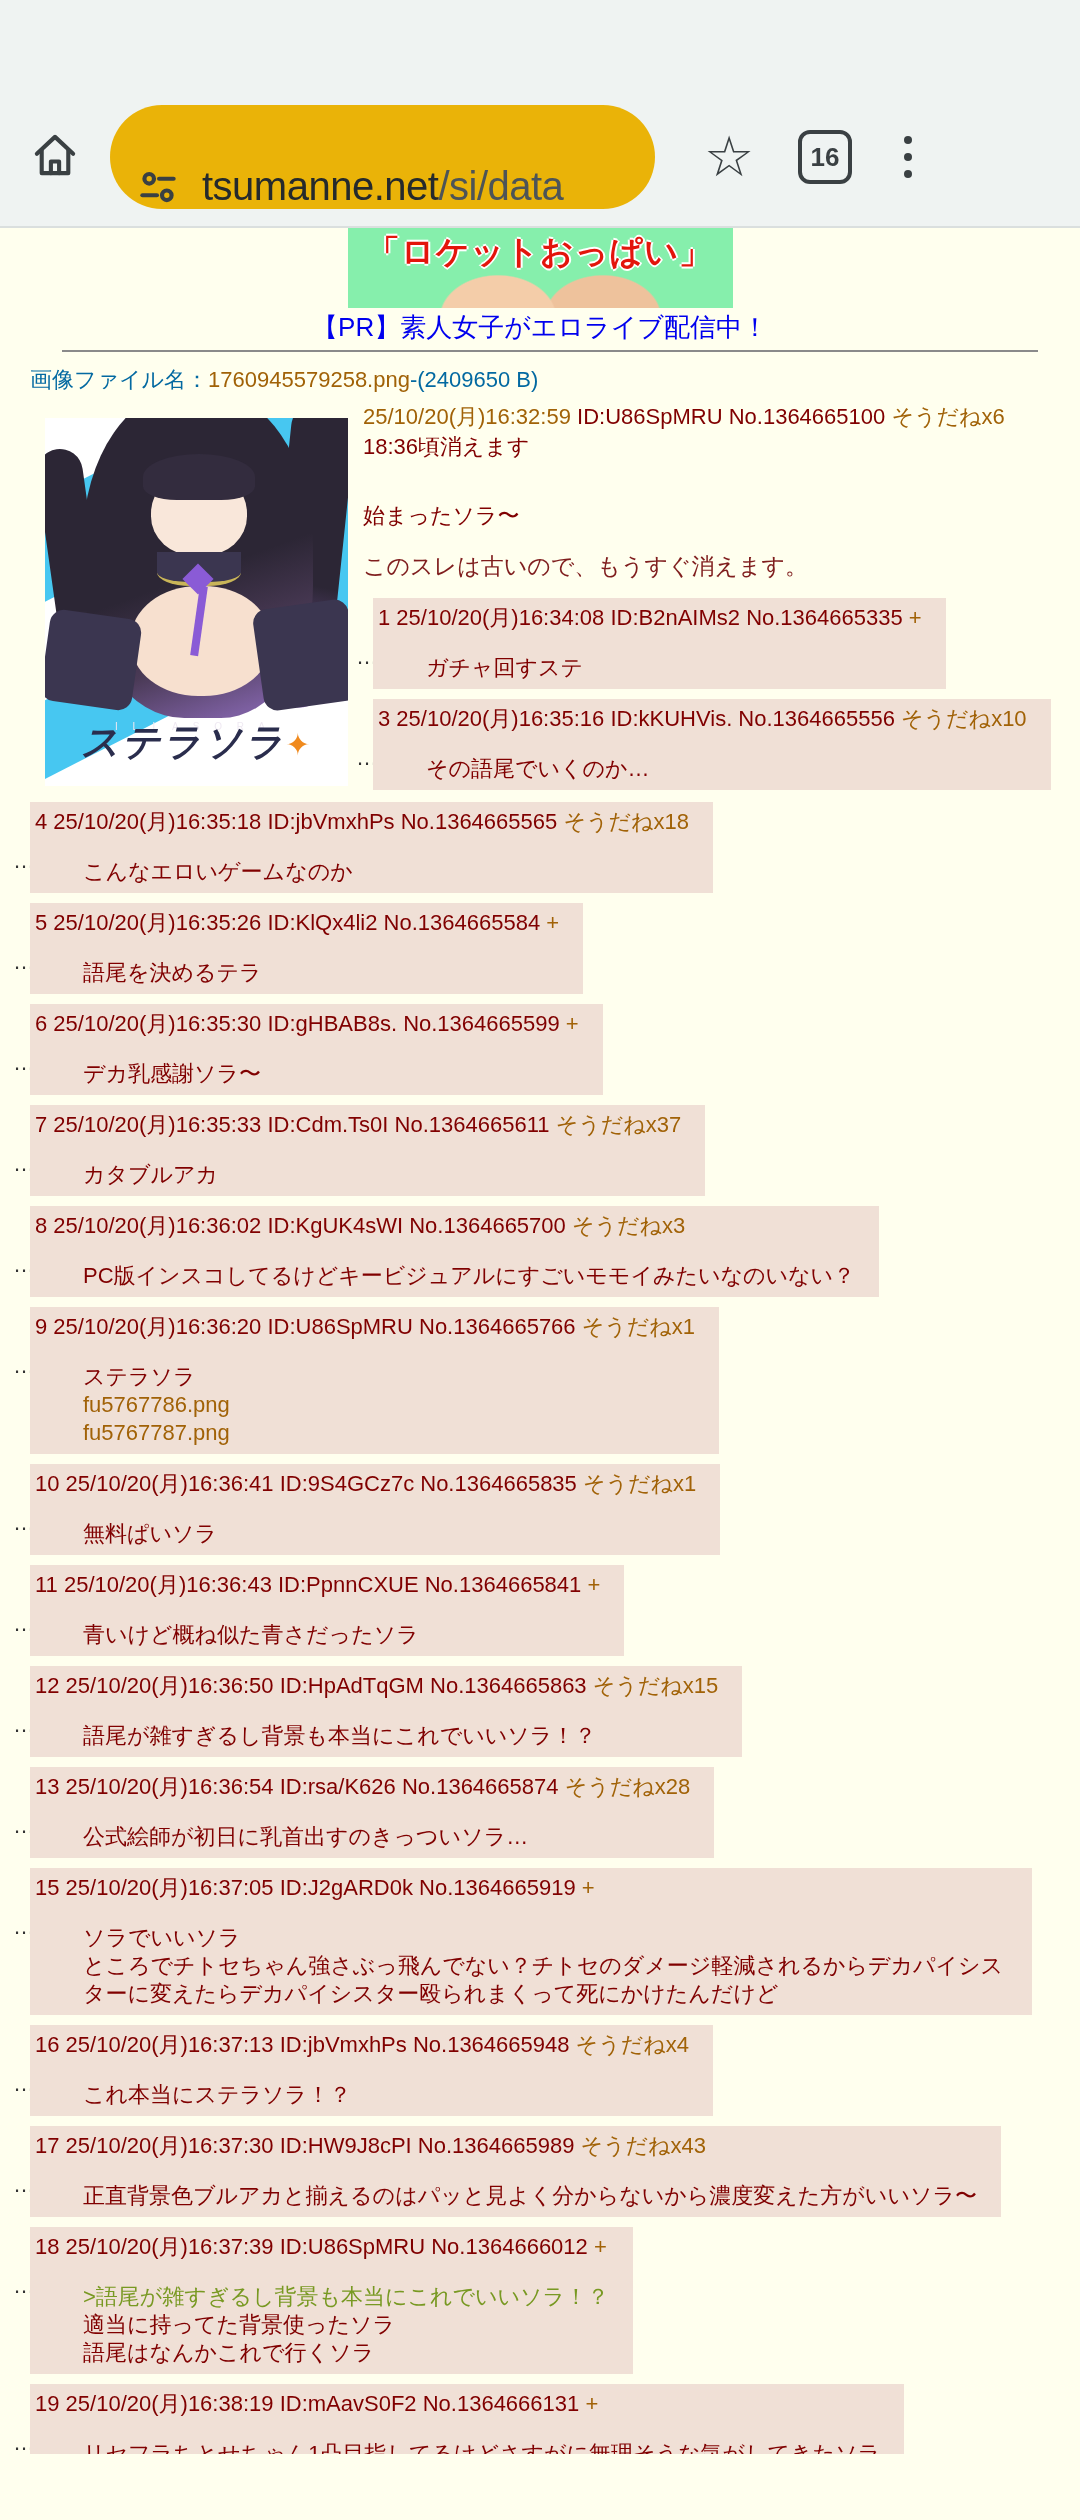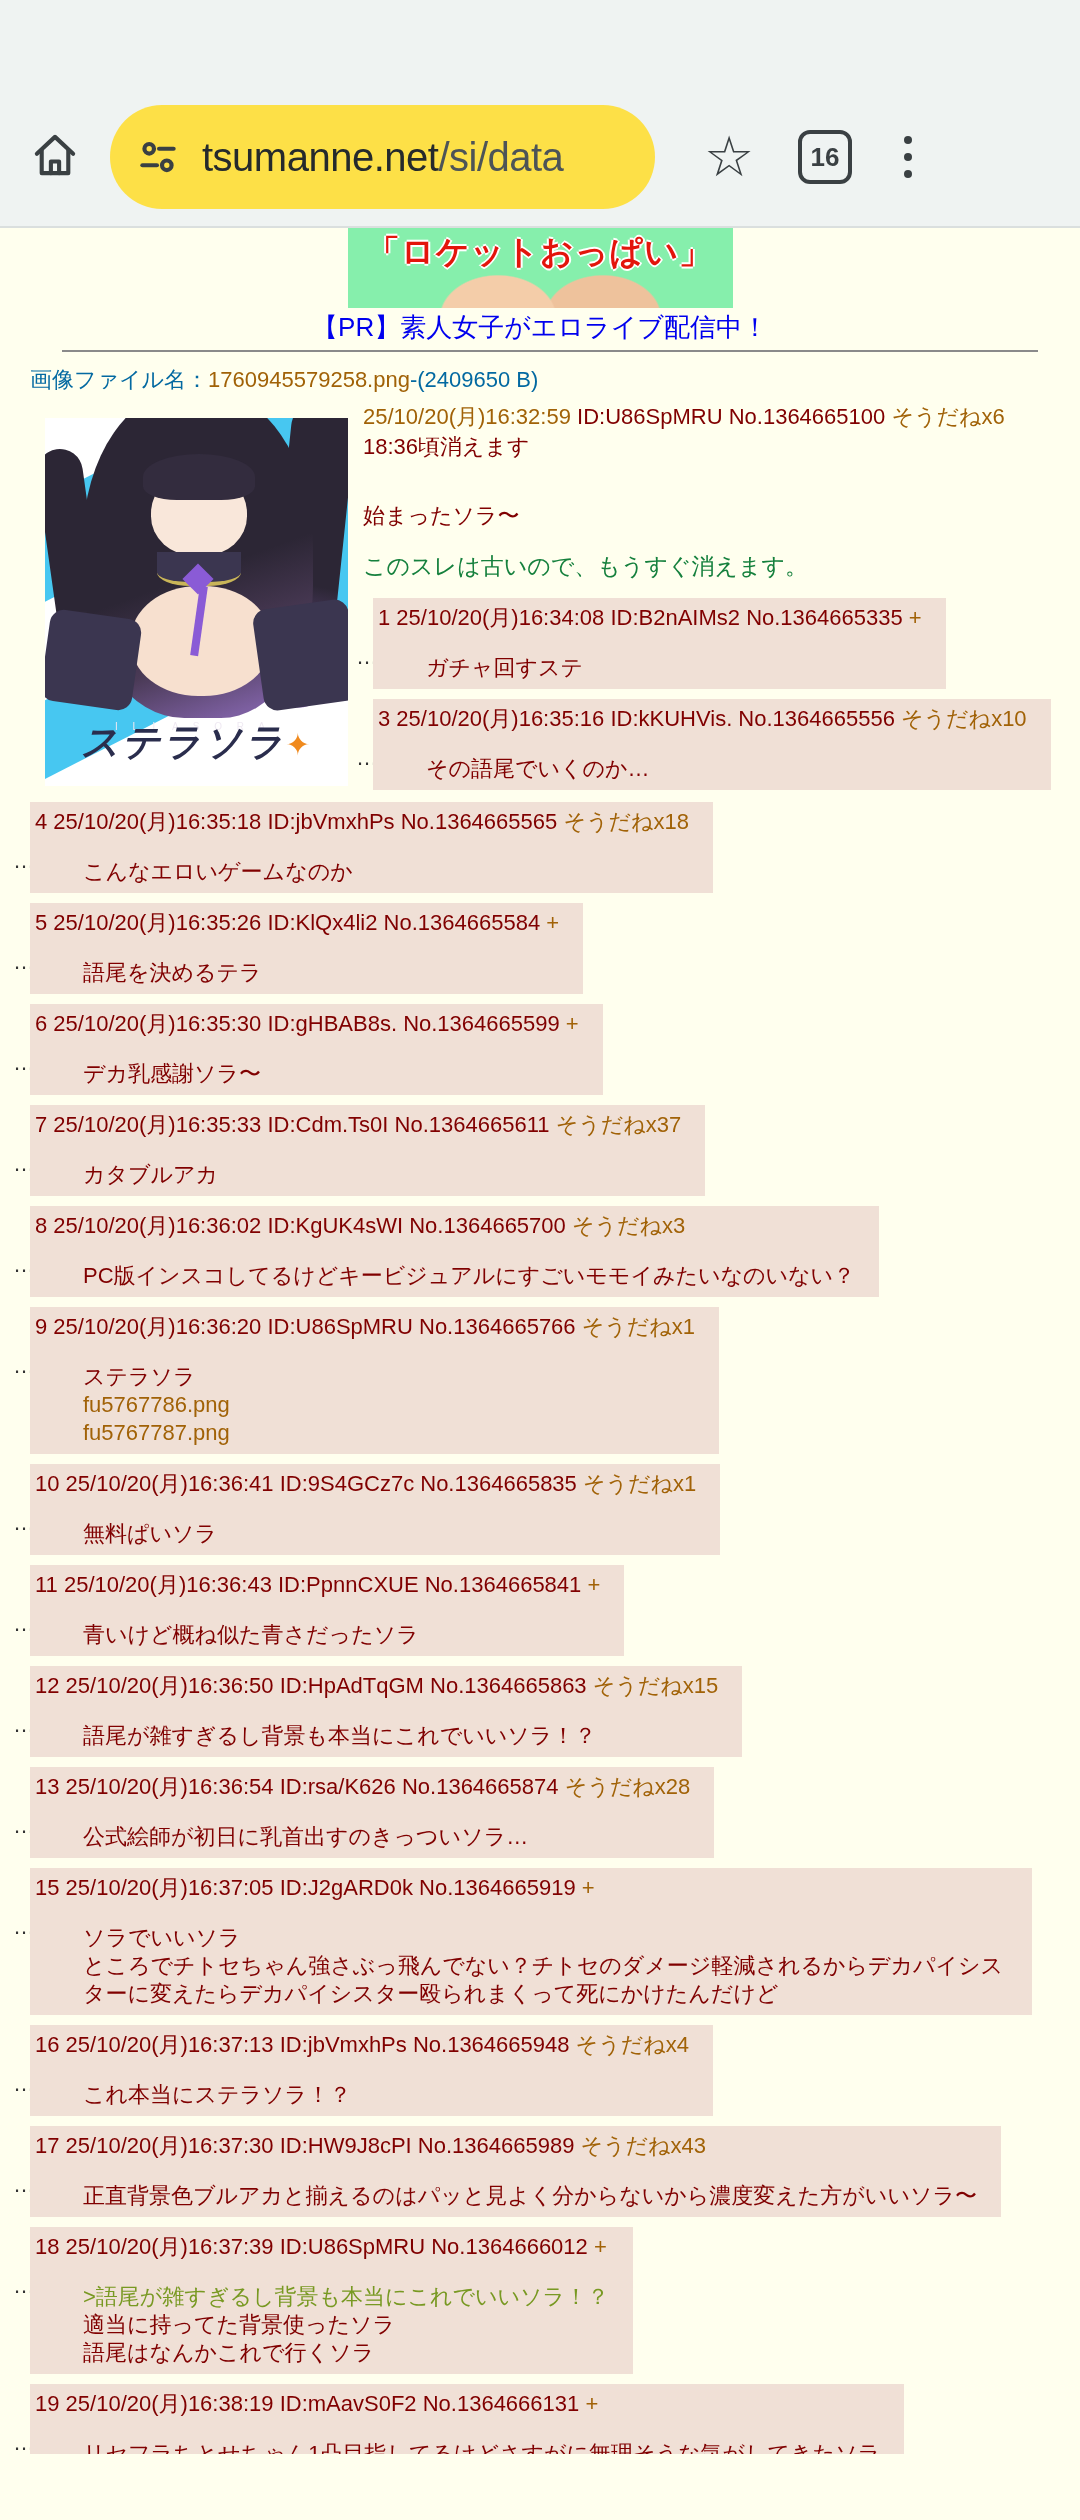--- a/index.html
+++ b/index.html
@@ -3,22 +3,22 @@
 <meta charset="utf-8">
 <style>
   html,body{margin:0;padding:0;}
   body{width:1080px;height:2520px;overflow:hidden;background:#ffffee;
        font-family:"Liberation Sans","DejaVu Sans",sans-serif;}
   
   .statusbar{height:88px;background:#eff3f2;}
   .toolbar{height:140px;background:#eff3f2;display:flex;align-items:center;
            border-bottom:2px solid #dadfde;box-sizing:border-box;}
   .homebtn{width:110px;display:flex;justify-content:center;}
-  .omnibox{width:545px;height:104px;background:#fde047;border-radius:52px;
-           display:flex;align-items:center;padding:0 26px;box-sizing:border-box;overflow:hidden;}
+  .omnibox{width:545px;height:104px;background:#eab308;border-radius:52px;
+           display:flex;align-items:flex-end;padding:0 26px;box-sizing:border-box;overflow:hidden;}
   .tuneicon{flex:0 0 auto;margin-right:22px;display:flex;}
   .urltext{font-size:40px;color:#252a2c;white-space:nowrap;letter-spacing:-0.5px;}
   .urltext .path{color:#4d5457;}
   .tb-right{display:flex;align-items:center;margin-left:26px;}
   .starbtn{font-size:56px;color:#3a4043;line-height:1;width:96px;text-align:center;}
   .tabbtn{width:96px;display:flex;justify-content:center;}
   .tabbox{width:46px;height:46px;border:4px solid #3a4043;border-radius:12px;
           display:flex;align-items:center;justify-content:center;
           font-size:26px;font-weight:bold;color:#3a4043;}
   .menubtn{width:70px;display:flex;flex-direction:column;align-items:center;gap:9px;}
@@ -71,21 +71,21 @@
   .ribtail{position:absolute;left:150px;top:168px;width:8px;height:70px;background:#8a5bd6;
      transform:rotate(8deg);}
   .tinywhite{position:absolute;left:70px;bottom:54px;font-size:10px;letter-spacing:6px;
      color:#efe9f2;}
   .tlogo{position:absolute;left:0;bottom:18px;width:100%;text-align:center;
      font-size:38px;font-weight:bold;font-style:italic;color:#2a2d4d;letter-spacing:2px;}
   .tlogo .star{color:#f08a1e;font-style:normal;font-size:30px;}
   .opright{margin-left:363px;padding-right:44px;}
   .ophead{font-size:22px;line-height:30px;color:#800000;}
   .opbody{margin-top:40px;font-size:22px;line-height:28px;color:#800000;}
-  .opwarn{margin-top:22px;font-size:23px;line-height:28px;color:#15803d;}
+  .opwarn{margin-top:22px;font-size:23px;line-height:28px;color:#7f1d1d;}
   
   .rrow{display:flex;align-items:flex-start;padding-left:13px;margin-bottom:10px;}
   .dots{flex:0 0 auto;width:17px;font-size:22px;color:#333;margin-top:48px;line-height:1;cursor:pointer;}
   .rblock{background:#f0e0d6;padding:6px 24px 7px 5px;max-width:1002px;box-sizing:border-box;}
   .rhead{font-size:22px;line-height:28px;color:#800000;white-space:nowrap;}
   .rbody{margin:22px 0 0 48px;font-size:22px;line-height:28px;color:#800000;}
   .bline{white-space:pre-wrap;}
   .bline.quote{color:#789922;}
   #op-replies{margin-left:-10px;margin-top:18px;}
   #op-replies .rrow{padding-left:3px;}

